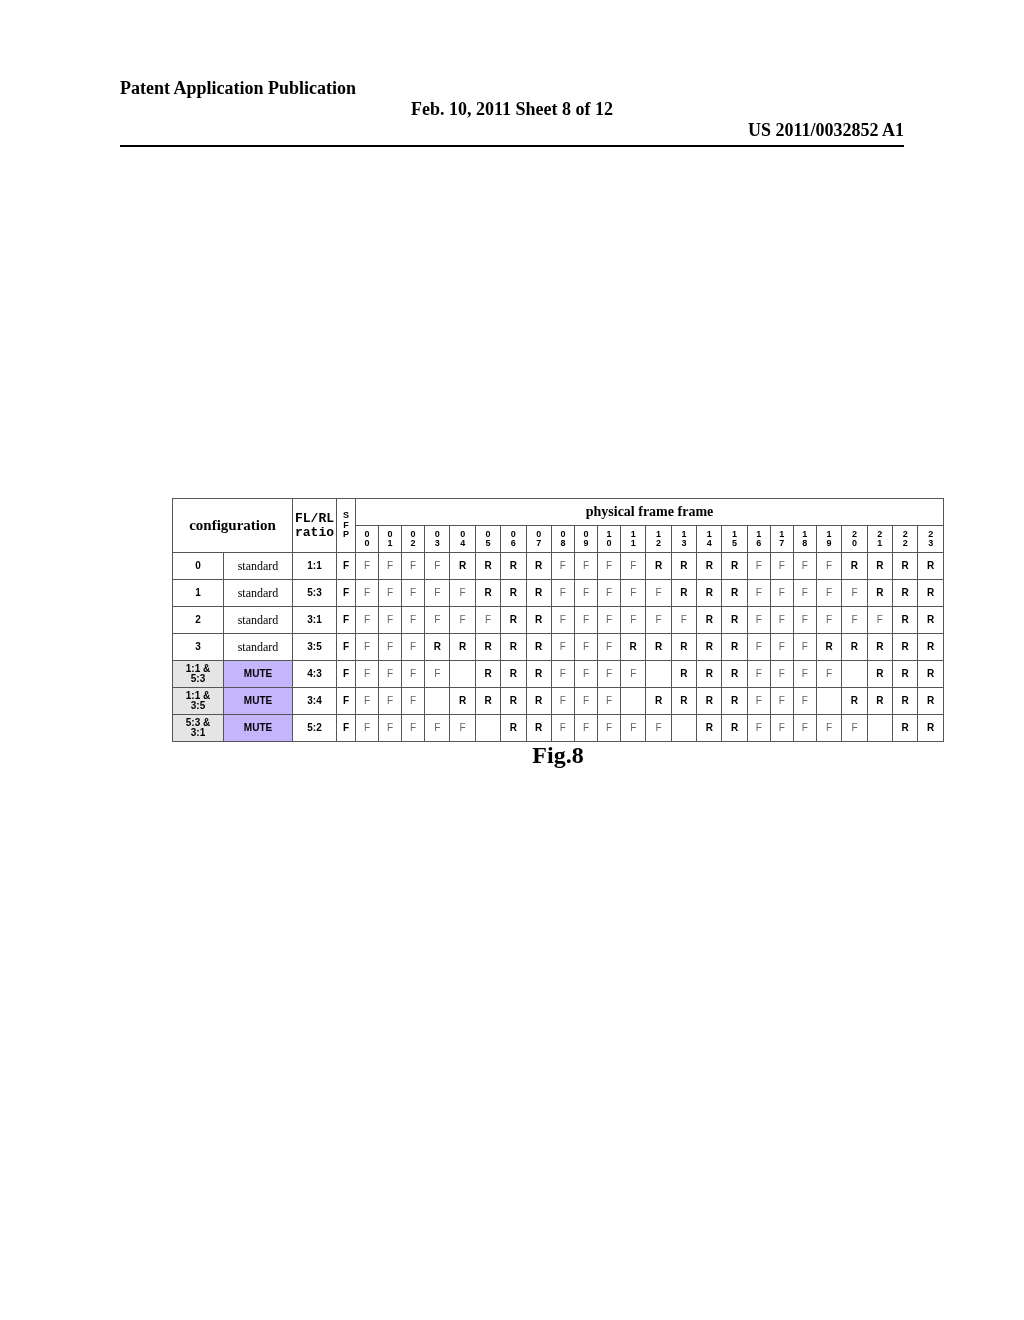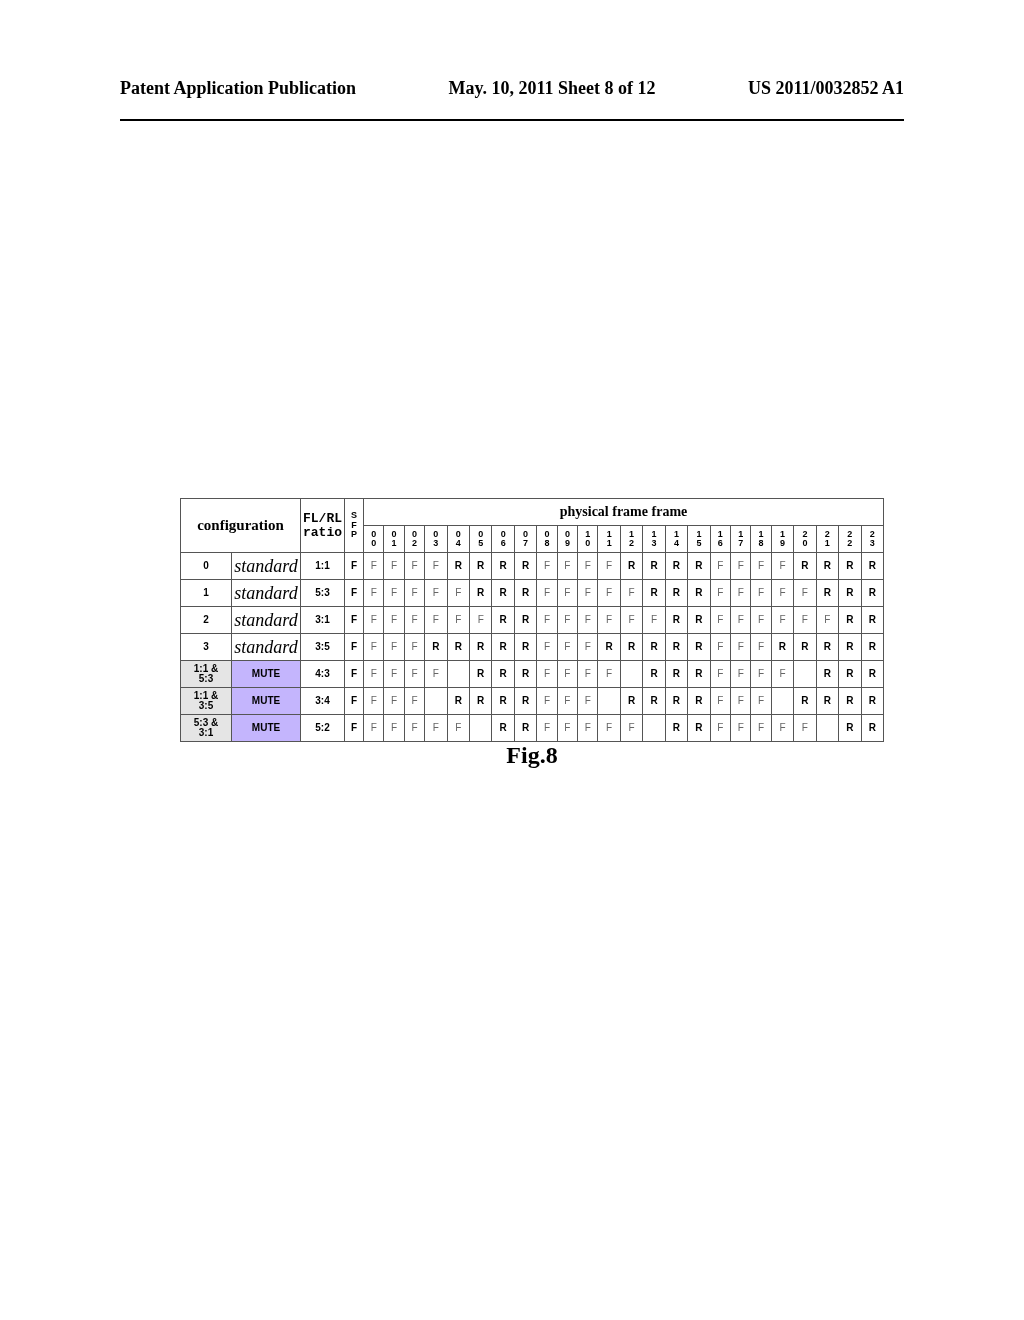--- a/index.html
+++ b/index.html
@@ -16,35 +16,36 @@
     height: 1320px;
     position: relative;
     box-sizing: border-box;
   }
   .header {
     position: absolute;
     top: 78px;
     left: 120px;
     right: 120px;
     border-bottom: 2px solid #000;
-    padding-bottom: 20px;
+    padding-bottom: 4px;
     display: flex;
     justify-content: space-between;
     font-size: 18px;
     font-weight: bold;
+    flex-direction: column;
   }
   .header .left  { text-align: left; }
   .header .mid   { text-align: center; }
   .header .right { text-align: right; }
 
   .table-wrap {
     position: absolute;
     top: 498px;
-    left: 180px;
-    width: 704px;
+    left: 172px;
+    width: 772px;
   }
 
   table.frame {
     border-collapse: collapse;
     width: 100%;
     font-family: Arial, Helvetica, sans-serif;
     font-size: 10px;
   }
   table.frame th, table.frame td {
     border: 1px solid #555;
@@ -57,24 +58,23 @@
   table.frame td.tall, table.frame th.tall { height: 28px; }
 
   .cfg-label {
     font-family: "Times New Roman", Times, serif;
     font-size: 15px;
     text-align: left;
     padding-left: 6px;
   }
   .std {
     font-family: "Times New Roman", Times, serif;
-    font-size: 18px;
+    font-size: 12px;
     text-align: left;
     padding-left: 4px;
-    font-style: italic;
   }
   .ratio-hdr {
     font-family: Liberation Mono, monospace;
     font-size: 13px;
   }
   .sfp  { font-size: 9px; line-height: 1.0; }
   .pfi  { font-family: "Times New Roman", Times, serif; font-size: 14px; }
   .idx  { font-size: 9px; line-height: 1.0; }
   .bold { font-weight: bold; }
   .light{ color: #666; }
@@ -88,21 +88,21 @@
     text-align: center;
   }
 </style>
 </head>
 <body>
 
 <div class="page">
 
   <div class="header">
     <span class="left">Patent Application Publication</span>
-    <span class="mid">May. 10, 2011  Sheet 8 of 12</span>
+    <span class="mid">Feb. 10, 2011  Sheet 8 of 12</span>
     <span class="right">US 2011/0032852 A1</span>
   </div>
 
   <div class="table-wrap">
     <table class="frame">
       <thead>
         <tr>
           <th rowspan="2" colspan="2" class="cfg-label tall">configuration</th>
           <th rowspan="2" class="ratio-hdr tall">
             <span>FL/RL</span><br>

